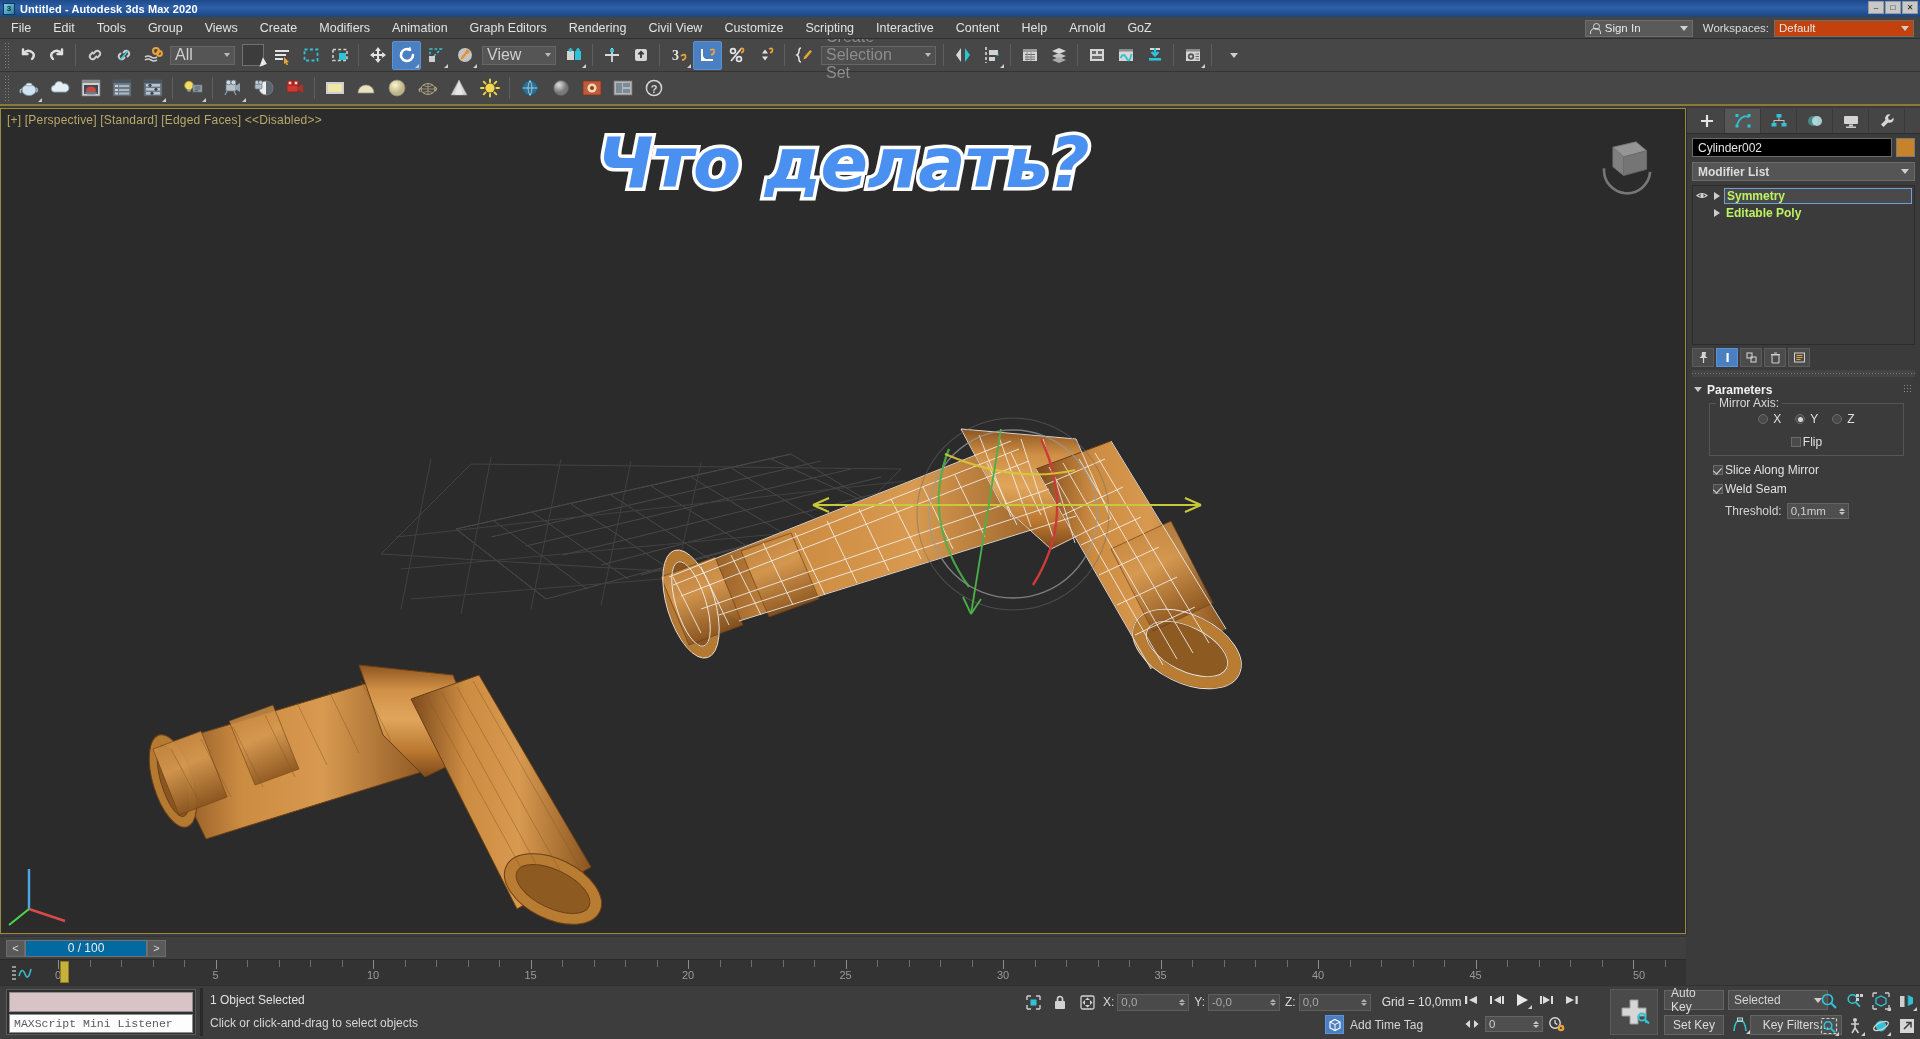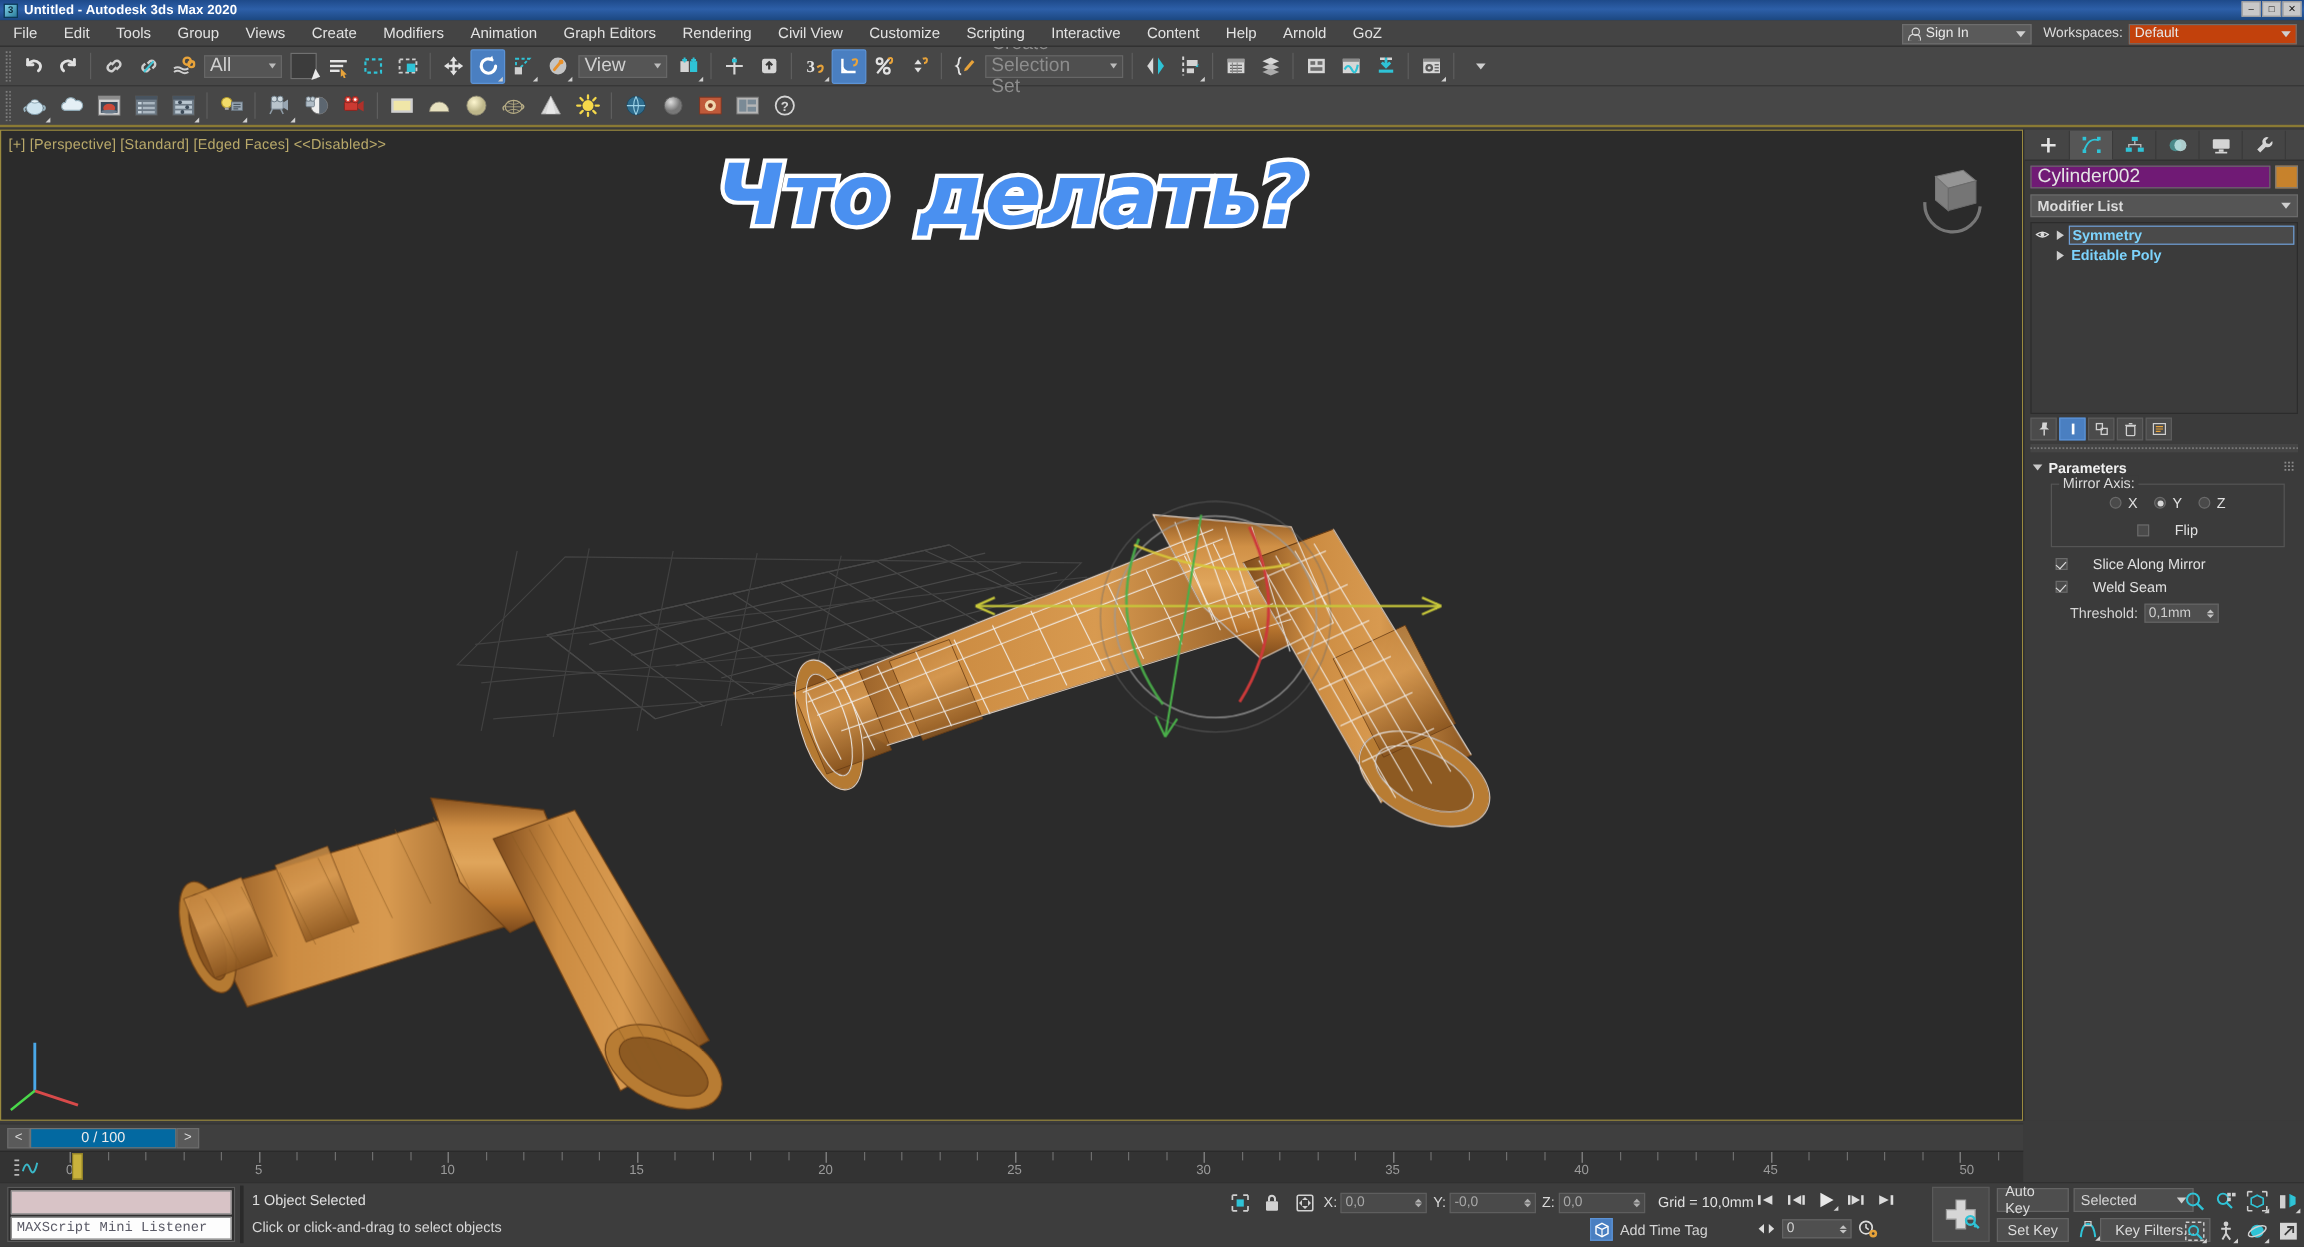--- a/index.html
+++ b/index.html
@@ -97,32 +97,32 @@
 
   
   .cmdpanel{position:absolute;right:0;top:108px;width:234px;height:826px;background:#3b3b3b;
     border-left:1px solid #2b2b2b;}
   .cp-tabs{height:26px;background:#454545;display:flex;align-items:center;padding:0 2px;
     border-bottom:1px solid #2e2e2e;}
   .cp-tab{width:36px;height:24px;display:flex;align-items:center;justify-content:center;
     border-right:1px solid #3a3a3a;}
   .cp-tab.sel{background:#565656;}
   .cp-namerow{display:flex;align-items:center;padding:4px 5px 2px 5px;gap:4px;}
-  .cp-name{flex:1;height:19px;background:#701a75;border:1px solid #6a6a6a;display:flex;align-items:center;
-    padding:0 5px;font-size:16px;color:#e4e4e4;}
+  .cp-name{flex:1;height:19px;background:#000000;border:1px solid #6a6a6a;display:flex;align-items:center;
+    padding:0 5px;font-size:12px;color:#e4e4e4;}
   .cp-color{width:19px;height:19px;background:#c7822c;border:1px solid #7a7a7a;}
   .cp-modlist{margin:3px 5px 0 5px;height:19px;background:#555;border:1px solid #6a6a6a;
     display:flex;align-items:center;padding:0 5px;font-size:12px;color:#dcdcdc;font-weight:bold;}
   .cp-modlist .lbl{flex:1;}
   .cp-stack{margin:4px 5px 0 5px;background:#3b3b3b;border:1px solid #2c2c2c;height:160px;padding:1px 0;}
   .stack-row{display:flex;align-items:center;height:17px;padding:0 2px;gap:4px;font-size:12px;}
   .stack-row .eye{width:13px;height:11px;display:flex;align-items:center;justify-content:center;}
   .stack-row .arw{width:0;height:0;border-top:4px solid transparent;border-bottom:4px solid transparent;
     border-left:6px solid #cdcdcd;margin-left:2px;}
-  .stack-row .nm{font-weight:bold;color:#7dd3fc;flex:1;padding-left:2px;}
+  .stack-row .nm{font-weight:bold;color:#bef264;flex:1;padding-left:2px;}
   .stack-row.sel .nm{background:#4a4a4a;border:1px solid #6e9fd8;padding:0 2px;}
   .cp-stackbar{margin:2px 5px 0 5px;height:20px;display:flex;align-items:center;gap:2px;}
   .sbtn{width:22px;height:19px;display:flex;align-items:center;justify-content:center;
     background:#4b4b4b;border:1px solid #5c5c5c;}
   .sbtn.on{background:#4a7fc1;border-color:#5c93d6;}
   .cp-splitter{height:7px;margin:3px 5px 0 5px;background:#454545;
     background-image:radial-gradient(#777 35%,transparent 36%);background-size:3px 3px;
     background-position:center;background-repeat:repeat-x;}
 
   .rollout{margin:4px 4px 0 4px;}
@@ -133,21 +133,21 @@
   .rollout-hdr .dots{position:absolute;right:4px;top:3px;width:9px;height:9px;
     background-image:radial-gradient(#8a8a8a 38%,transparent 39%);background-size:3px 3px;}
   .fieldset{margin:5px 12px 0 18px;border:1px solid #555;padding:8px 6px 6px 6px;position:relative;}
   .fieldset .legend{position:absolute;top:-8px;left:6px;background:#3b3b3b;padding:0 3px;
     font-size:12px;color:#dadada;}
   .radiorow{display:flex;align-items:center;justify-content:center;gap:14px;}
   .radio{display:flex;align-items:center;gap:5px;font-size:12px;color:#e0e0e0;}
   .radio .dot{width:10px;height:10px;border-radius:50%;background:#4a4a4a;border:1px solid #6a6a6a;
     display:flex;align-items:center;justify-content:center;}
   .radio.on .dot::after{content:"";width:5px;height:5px;border-radius:50%;background:#d8d8d8;}
-  .chkrow{display:flex;align-items:center;gap:21px;font-size:12px;color:#e0e0e0;}
+  .chkrow{display:flex;align-items:center;gap:2px;font-size:12px;color:#e0e0e0;}
   .chk{width:10px;height:10px;background:#4a4a4a;border:1px solid #6a6a6a;position:relative;}
   .chk.on::after{content:"";position:absolute;left:1px;top:0px;width:4px;height:7px;
     border:solid #dcdcdc;border-width:0 1.6px 1.6px 0;transform:rotate(42deg);}
   .flipwrap{display:flex;justify-content:center;margin-top:9px;}
   .pstack{margin:7px 0 0 22px;display:flex;flex-direction:column;gap:5px;}
   .threshrow{display:flex;align-items:center;gap:5px;margin:7px 0 0 34px;font-size:12px;}
   .spin{display:flex;align-items:center;background:#4f4f4f;border:1px solid #646464;height:16px;
     width:62px;padding:0 3px;}
   .spin .v{flex:1;font-size:11.5px;color:#cfcfcf;}
   .spin .ar{display:flex;flex-direction:column;gap:1px;}

